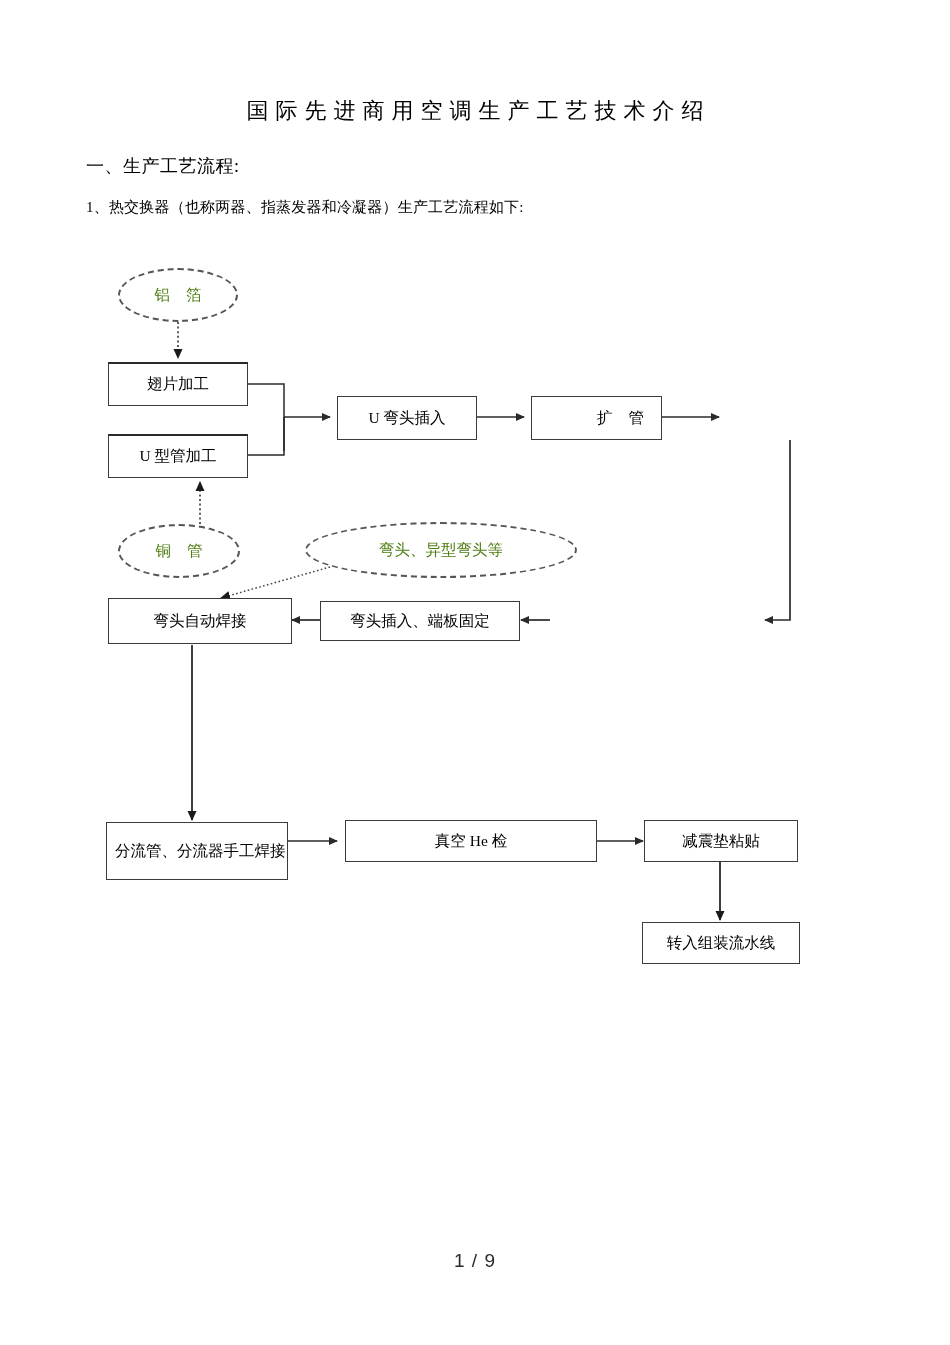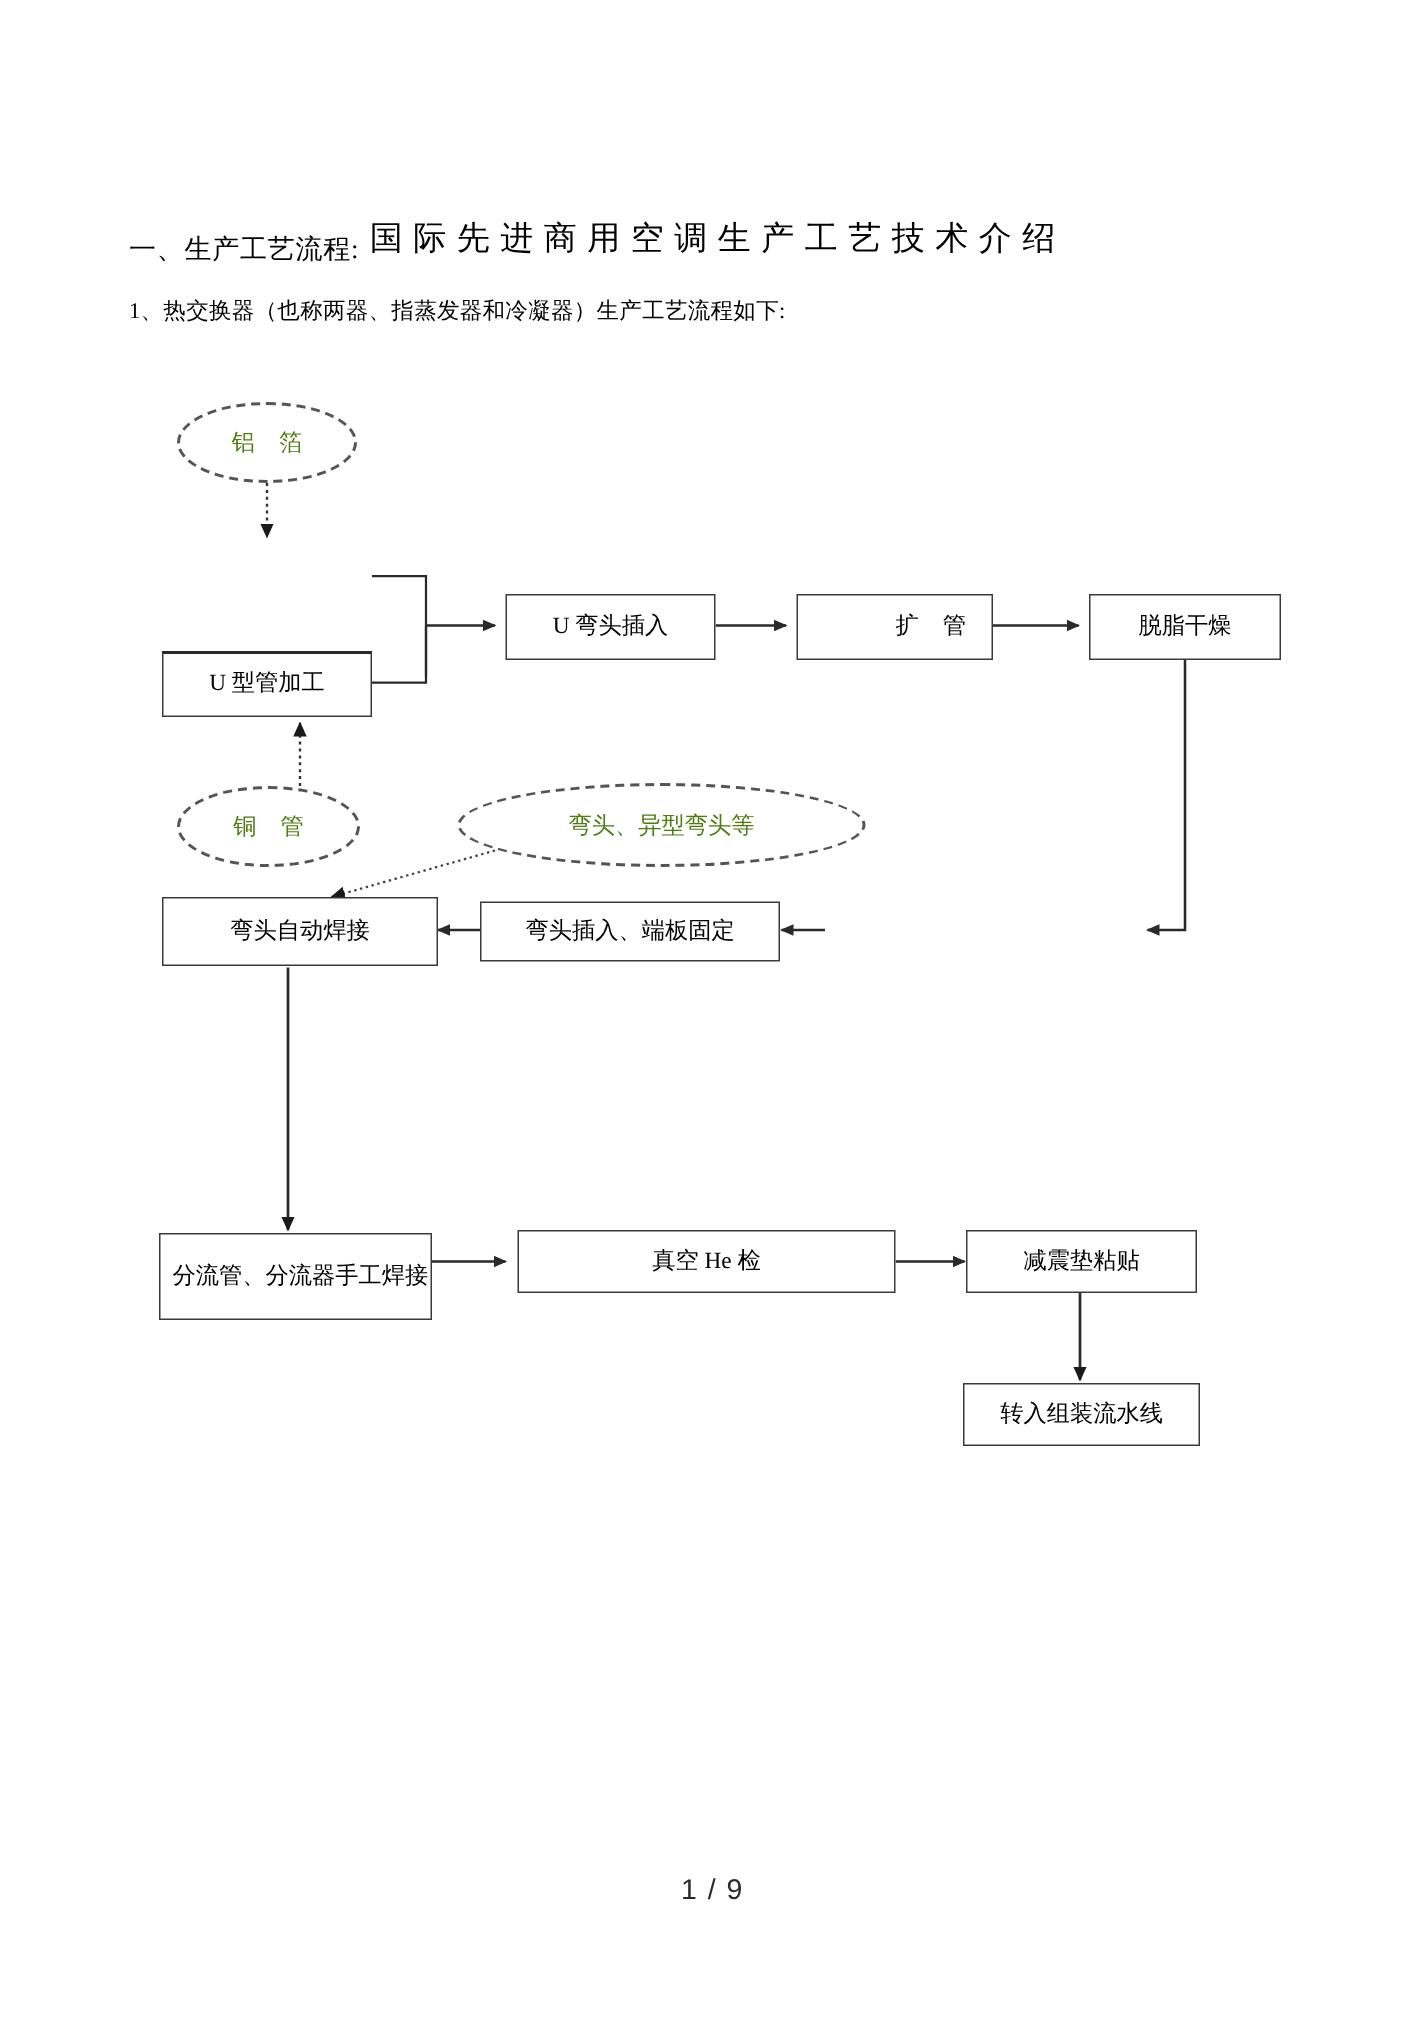--- a/index.html
+++ b/index.html
@@ -22,21 +22,20 @@
     left: 0;
     top: 96px;
     width: 950px;
     text-align: center;
     font-family: "Liberation Serif", "DejaVu Serif", serif;
     font-size: 22px;
     letter-spacing: 7px;
     text-indent: 7px;
     font-weight: 400;
     white-space: nowrap;
-    margin-top: 48px;
   }
   #section-heading {
     position: absolute;
     left: 86px;
     top: 154px;
     font-size: 18px;
     letter-spacing: 0.5px;
   }
   #subsection-line {
     position: absolute;
@@ -187,36 +186,36 @@
   </div>
 
   <div class="node-ellipse" style="left:118px; top:524px; width:122px; height:54px;">
     <span class="sp">铜  管</span>
   </div>
 
   <div class="node-ellipse" style="left:305px; top:522px; width:272px; height:56px;">
     <span>弯头、异型弯头等</span>
   </div>
 
+  <div class="node-box center heavy-top" style="left:108px; top:362px; width:140px; height:44px;">
+    <span class="inner">翅片加工</span>
+  </div>
 
   <div class="node-box center heavy-top" style="left:108px; top:434px; width:140px; height:44px;">
     <span class="inner">U 型管加工</span>
   </div>
 
   <div class="node-box center" style="left:337px; top:396px; width:140px; height:44px;">
     <span class="inner">U 弯头插入</span>
   </div>
 
   <div class="node-box center" style="left:531px; top:396px; width:131px; height:44px;padding-left:48px;">
     <span class="inner sp">扩  管</span>
   </div>
 
-  <div class="node-box center" style="left:726px; top:396px; width:128px; height:44px;">
-    <span class="inner">脱脂干燥</span>
-  </div>
 
 
   <div class="node-box center" style="left:320px; top:601px; width:200px; height:40px;">
     <span class="inner">弯头插入、端板固定</span>
   </div>
 
   <div class="node-box center" style="left:108px; top:598px; width:184px; height:46px;">
     <span class="inner">弯头自动焊接</span>
   </div>
 

